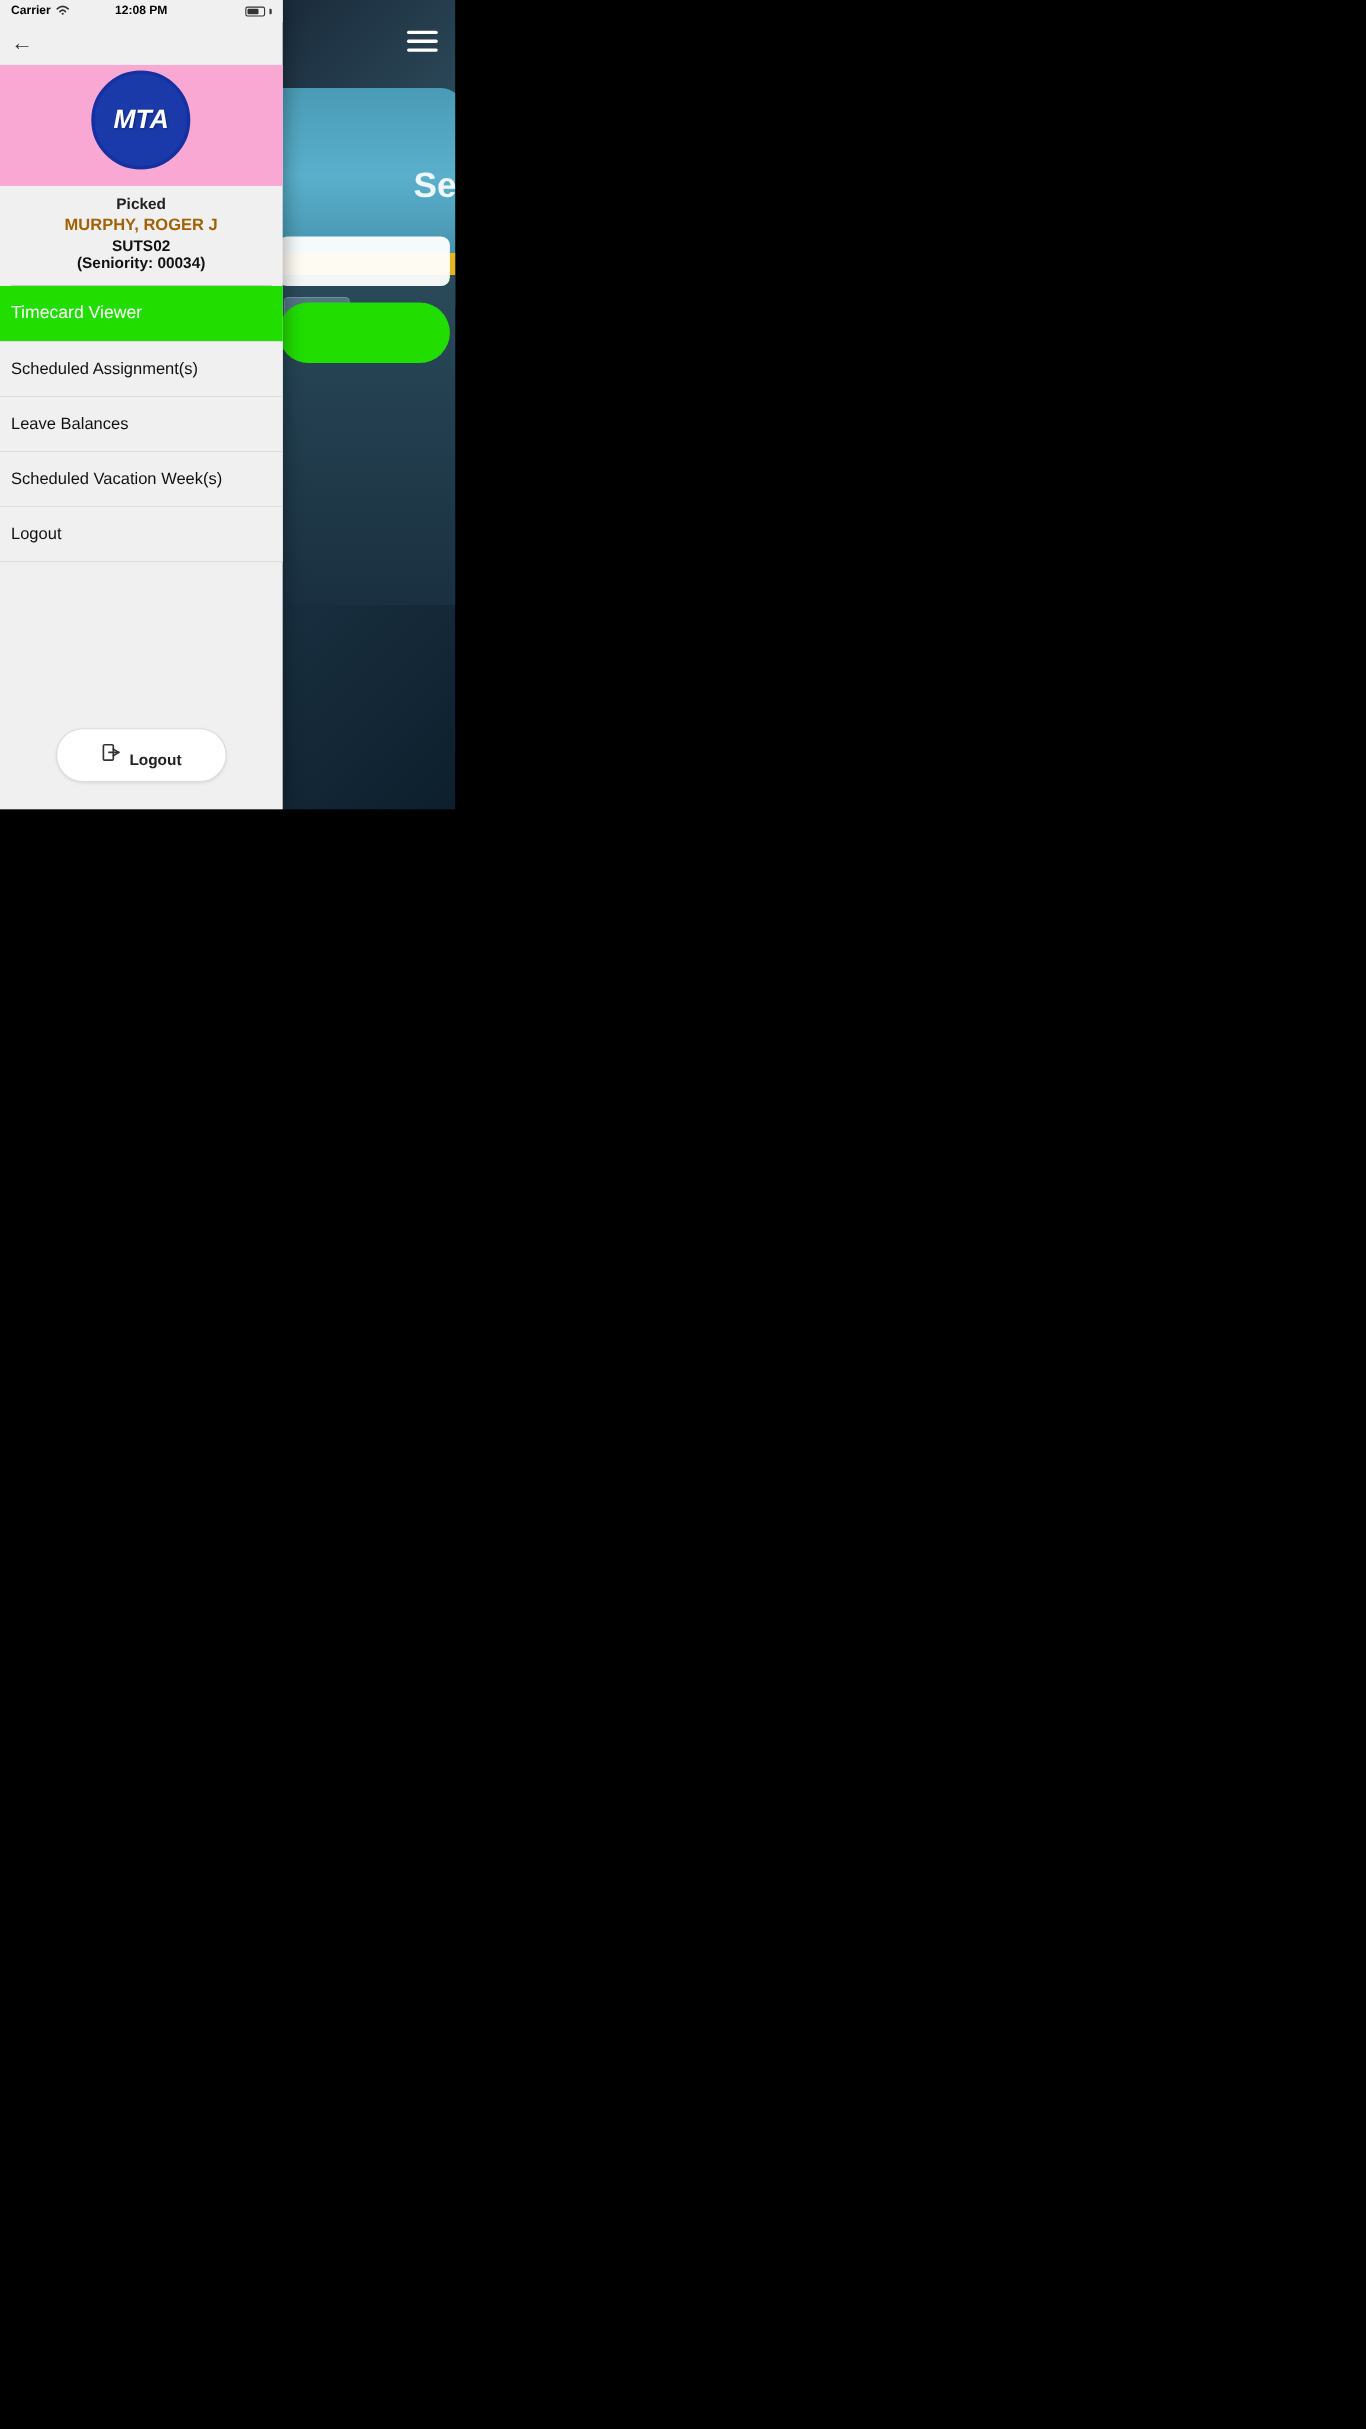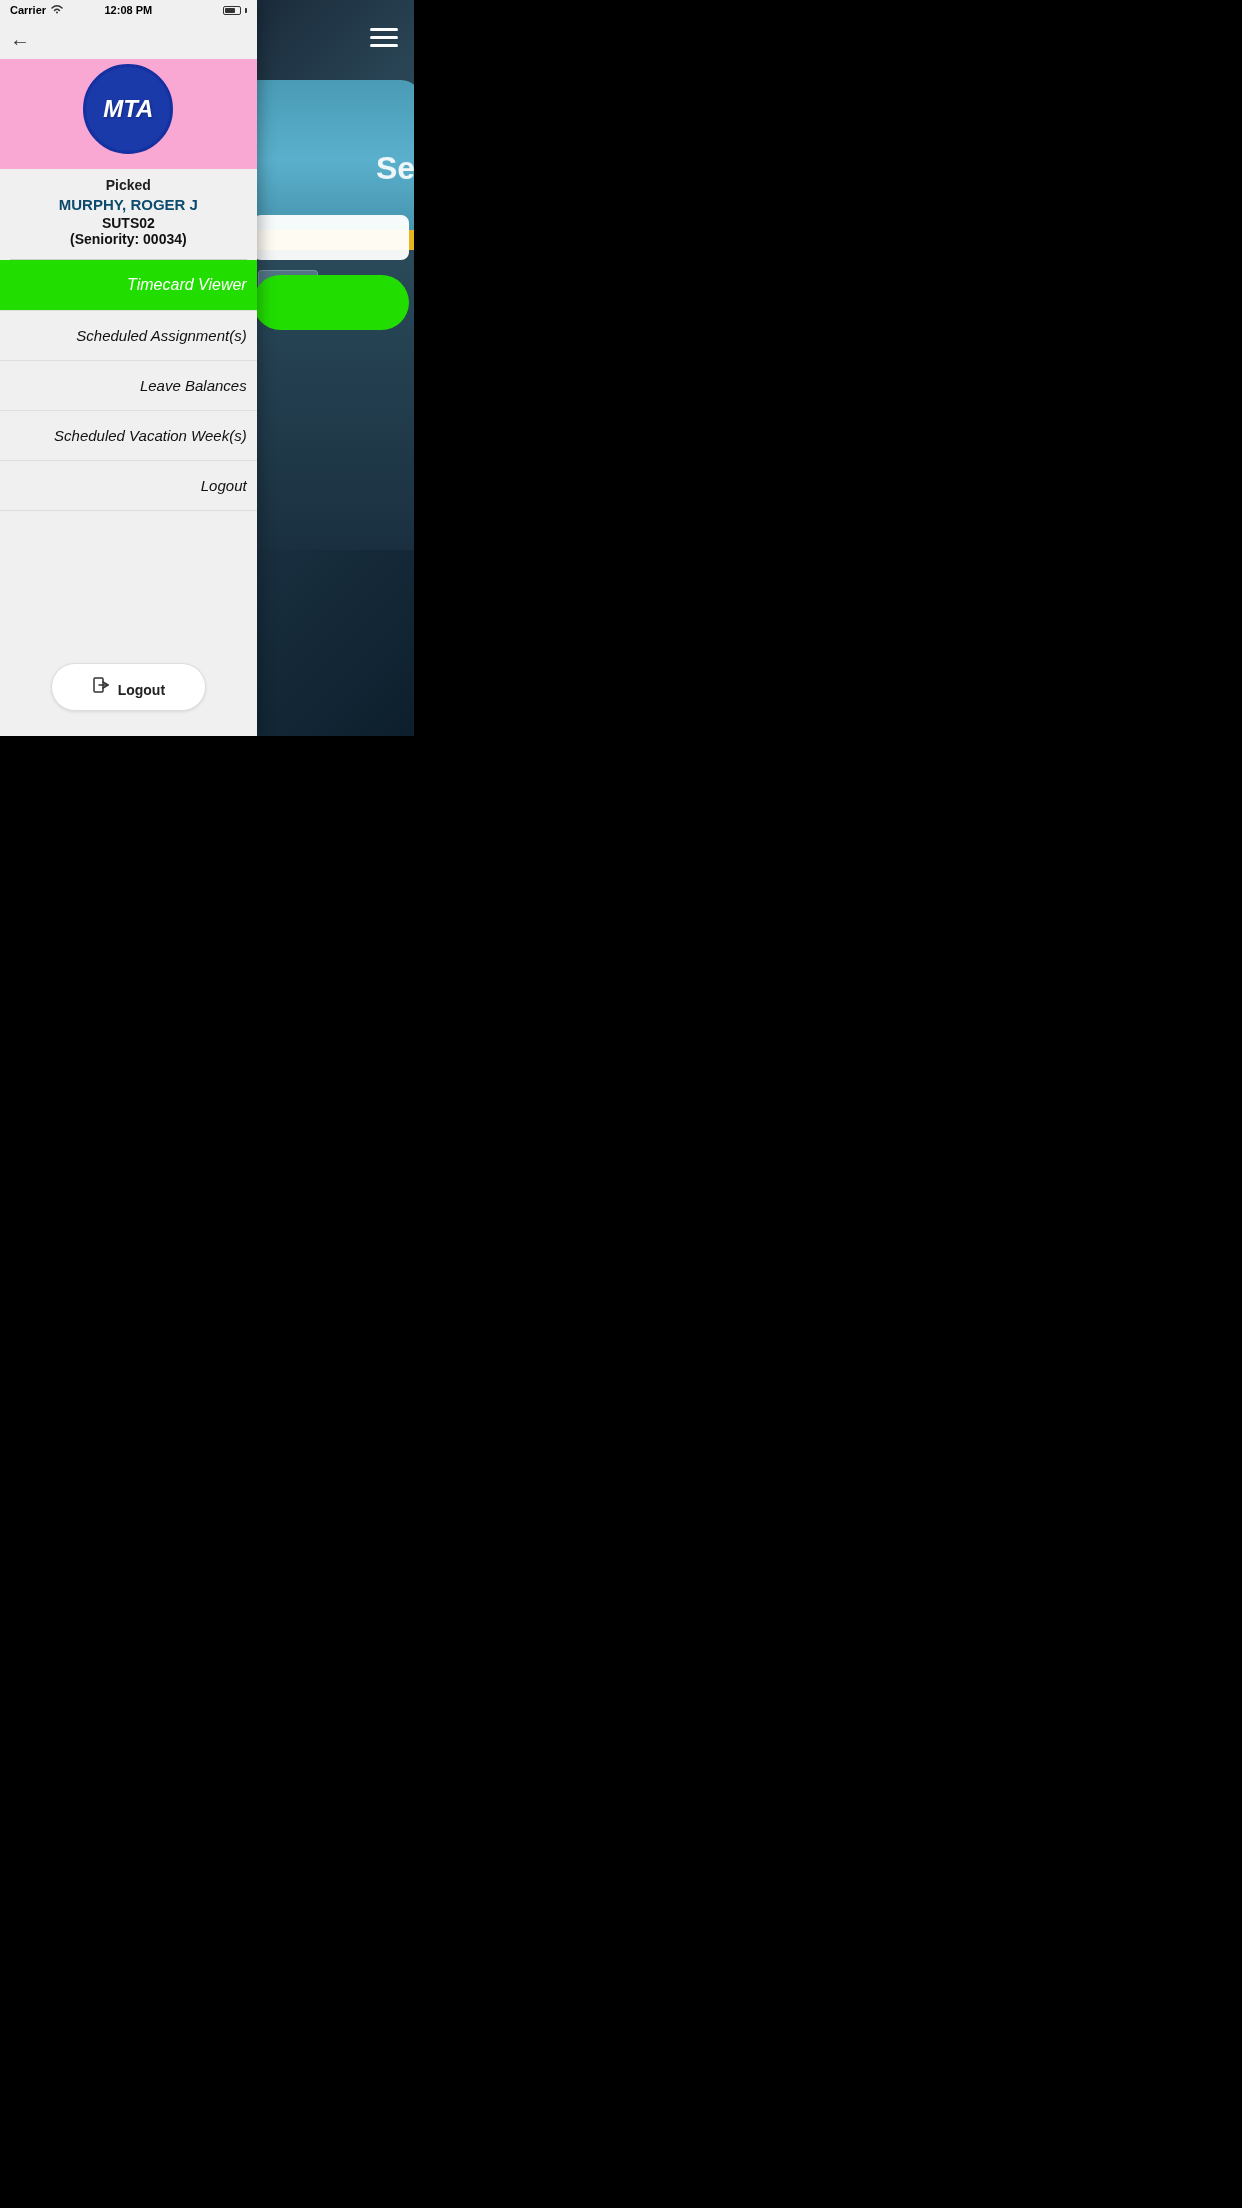--- a/index.html
+++ b/index.html
@@ -231,21 +231,21 @@
     .welcome-label {
       font-size: 14px;
       font-weight: 600;
       color: #222;
       margin-bottom: 2px;
     }
 
     .user-name {
       font-size: 15px;
       font-weight: 800;
-      color: #0c4a6e;
+      color: #a16207;
       line-height: 1.3;
     }
 
     .user-dept {
       font-size: 14px;
       font-weight: 700;
       color: #111;
     }
 
     .user-seniority {
@@ -263,30 +263,29 @@
     
     .menu-list {
       flex: 1;
       display: flex;
       flex-direction: column;
     }
 
     .menu-item {
       display: flex;
       align-items: center;
-      justify-content: flex-end;
+      justify-content: flex-start;
       padding: 16px 10px;
       text-align: center;
       font-size: 15px;
       font-weight: 500;
       color: #111;
       cursor: pointer;
       border-bottom: 1px solid #ddd;
       background: #f0f0f0;
-      font-style: italic;
     }
 
     .menu-item.active {
       background: #22dd00;
       color: white;
       font-size: 16px;
       font-weight: 500;
     }
 
     .menu-item.active .menu-item-label {

